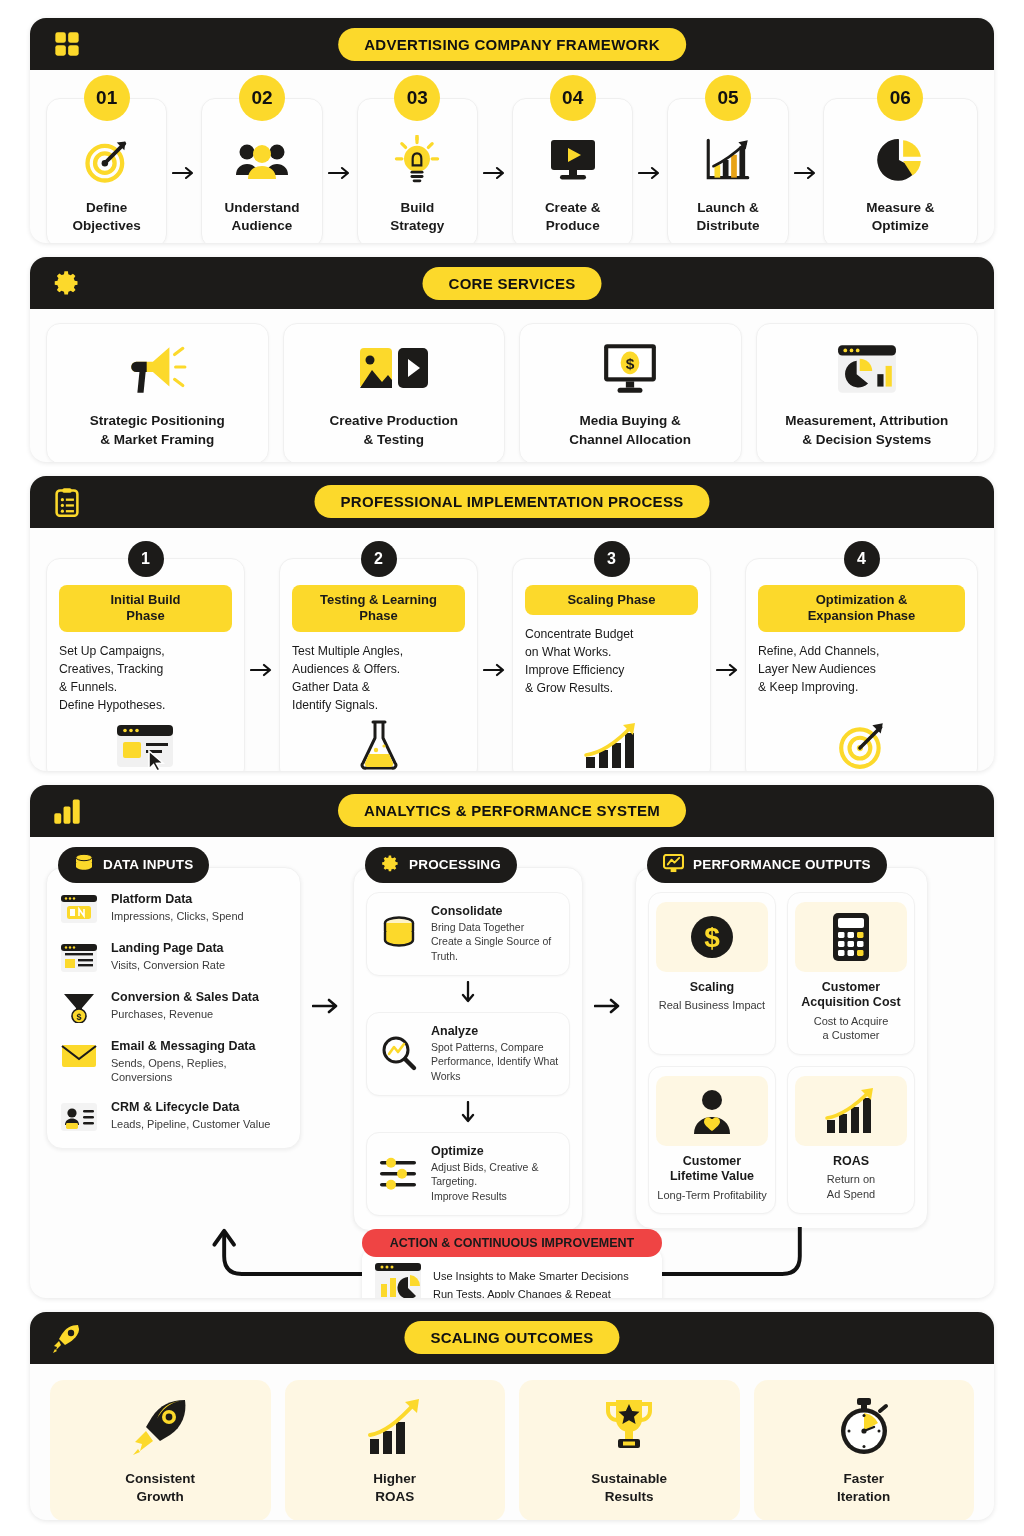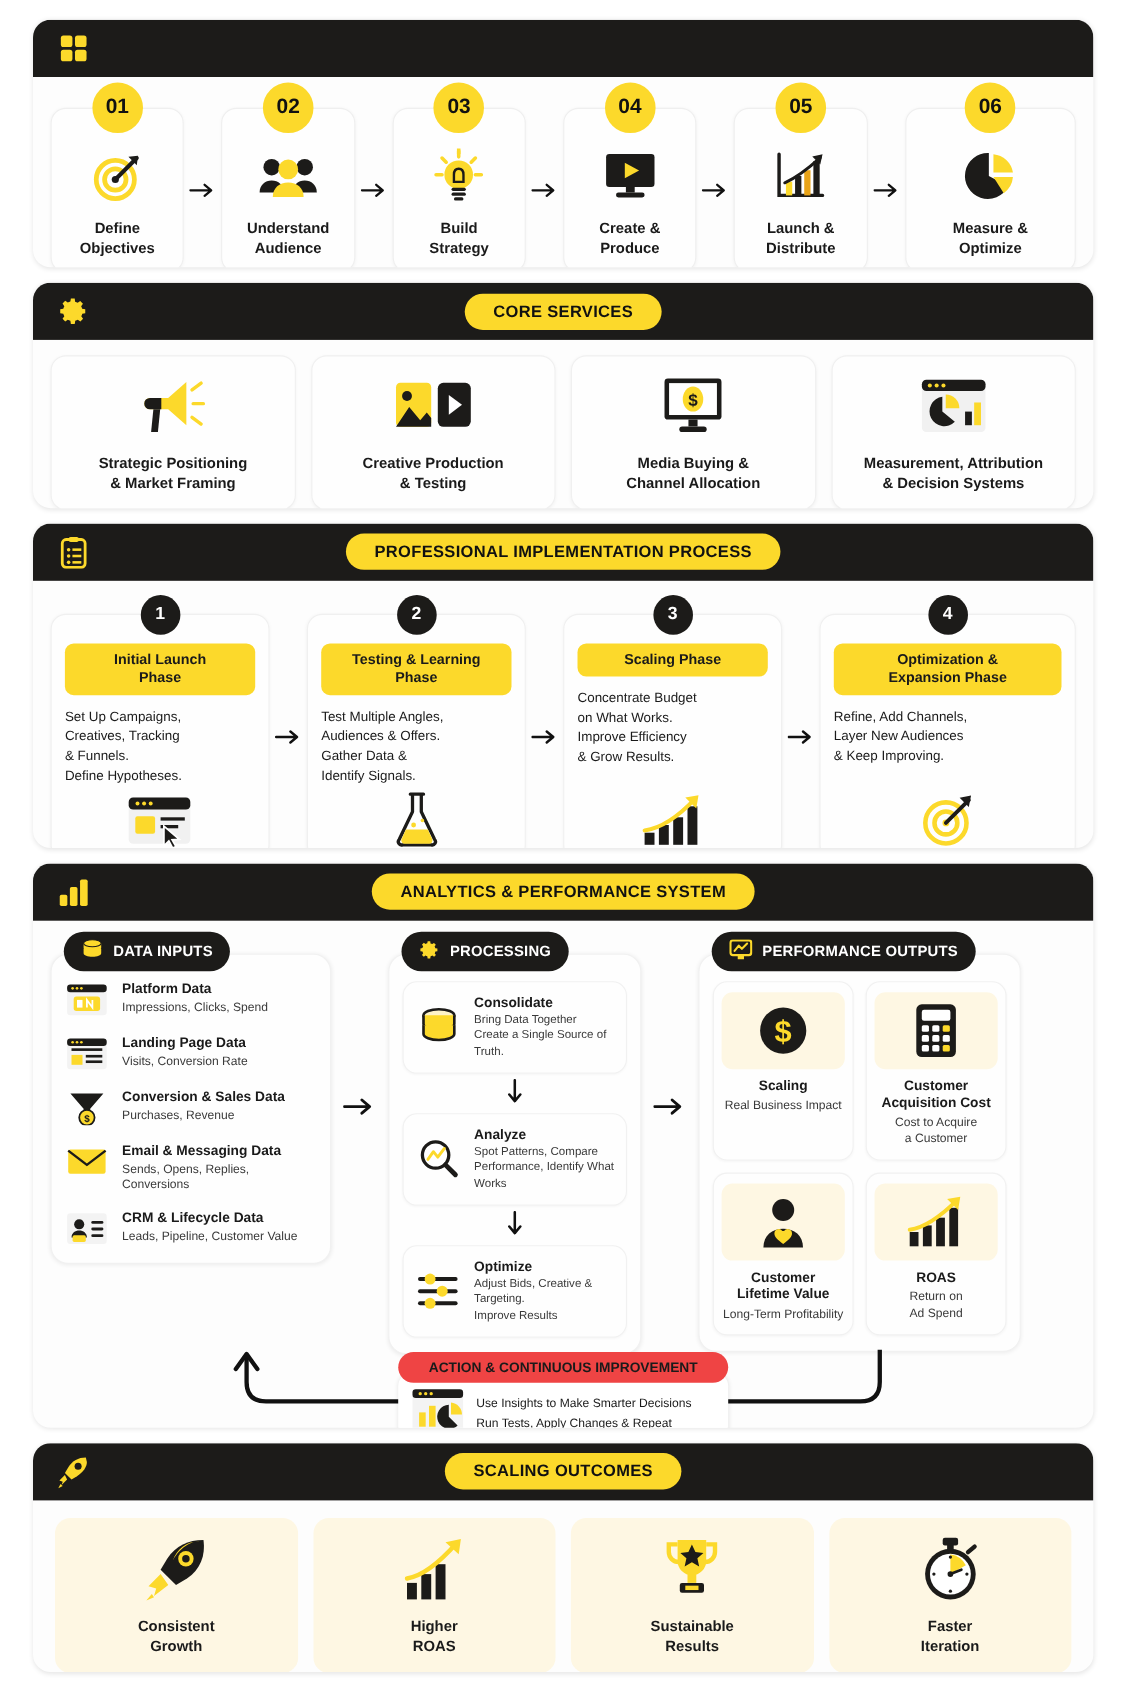--- a/index.html
+++ b/index.html
@@ -116,20 +116,21 @@
   <section class="panel" id="framework">
     <div class="panel-head">
       <span class="head-icon">
         <svg width="28" height="28" viewBox="0 0 24 24">
             <rect x="2" y="2" width="9" height="9" rx="2" fill="#FCD92B"></rect>
             <rect x="13" y="2" width="9" height="9" rx="2" fill="#FCD92B"></rect>
             <rect x="2" y="13" width="9" height="9" rx="2" fill="#FCD92B"></rect>
             <rect x="13" y="13" width="9" height="9" rx="2" fill="#FCD92B"></rect>
           </svg>
       </span>
+      <span class="pill">ADVERTISING COMPANY FRAMEWORK</span>
     </div>
     <div class="panel-body">
 
       <div class="step-wrap">
         <div class="step-card">
           <span class="step-num">01</span>
           <span class="step-icon">
             <svg width="52" height="52" viewBox="0 0 48 48">
                 <circle cx="22" cy="26" r="16" fill="none" stroke="#FCD92B" stroke-width="4"></circle>
                 <circle cx="22" cy="26" r="9" fill="none" stroke="#FCD92B" stroke-width="4"></circle>
@@ -341,21 +342,21 @@
             <rect x="11" y="20" width="7" height="2" fill="#FCD92B"></rect>
           </svg>
       </span>
       <span class="pill">PROFESSIONAL IMPLEMENTATION PROCESS</span>
     </div>
     <div class="panel-body">
 
       <div class="ph-wrap">
         <div class="ph-card">
           <span class="ph-num">1</span>
-          <span class="ph-title" style="white-space:pre-line">Initial Launch
+          <span class="ph-title" style="white-space:pre-line">Initial Build
 Phase</span>
           <span class="ph-desc" style="white-space:pre-line">Set Up Campaigns,
 Creatives, Tracking
 &amp; Funnels.
 Define Hypotheses.</span>
           <span class="ph-icon">
             <svg width="62" height="50" viewBox="0 0 62 50">
                 <rect x="2" y="4" width="56" height="42" rx="4" fill="#F1F1F1"></rect>
                 <rect x="2" y="4" width="56" height="11" rx="4" fill="#1C1B19"></rect>
                 <circle cx="10" cy="9.5" r="1.8" fill="#FCD92B"></circle>

